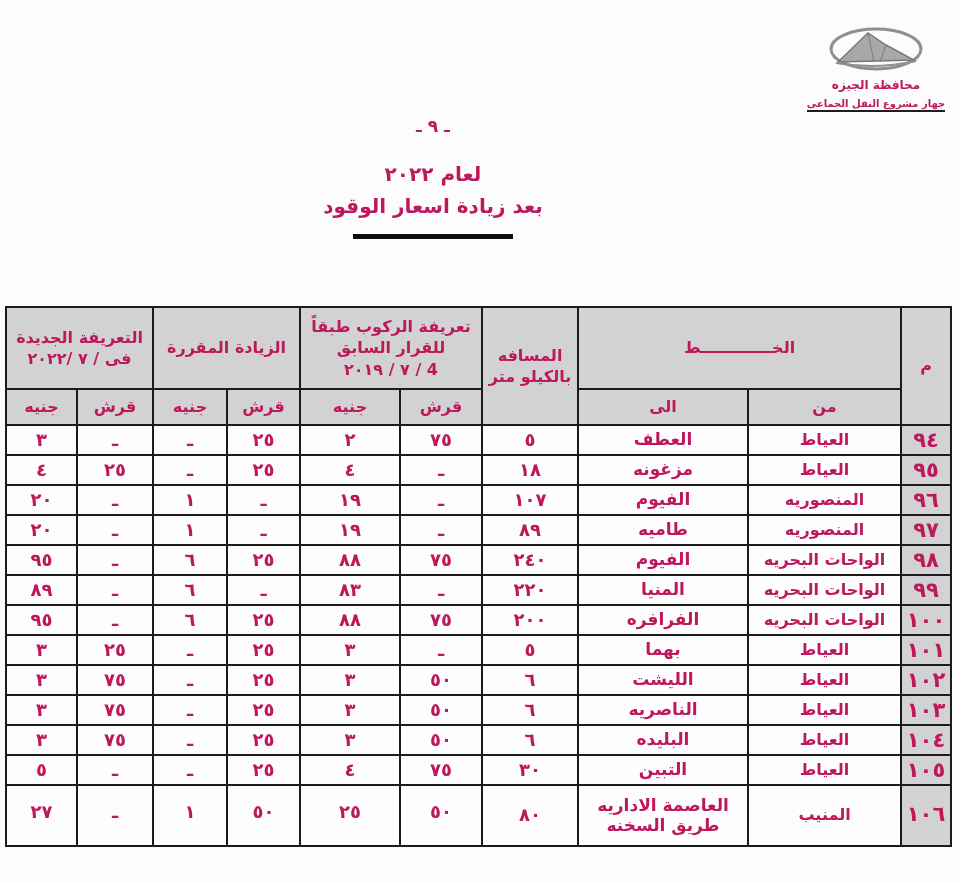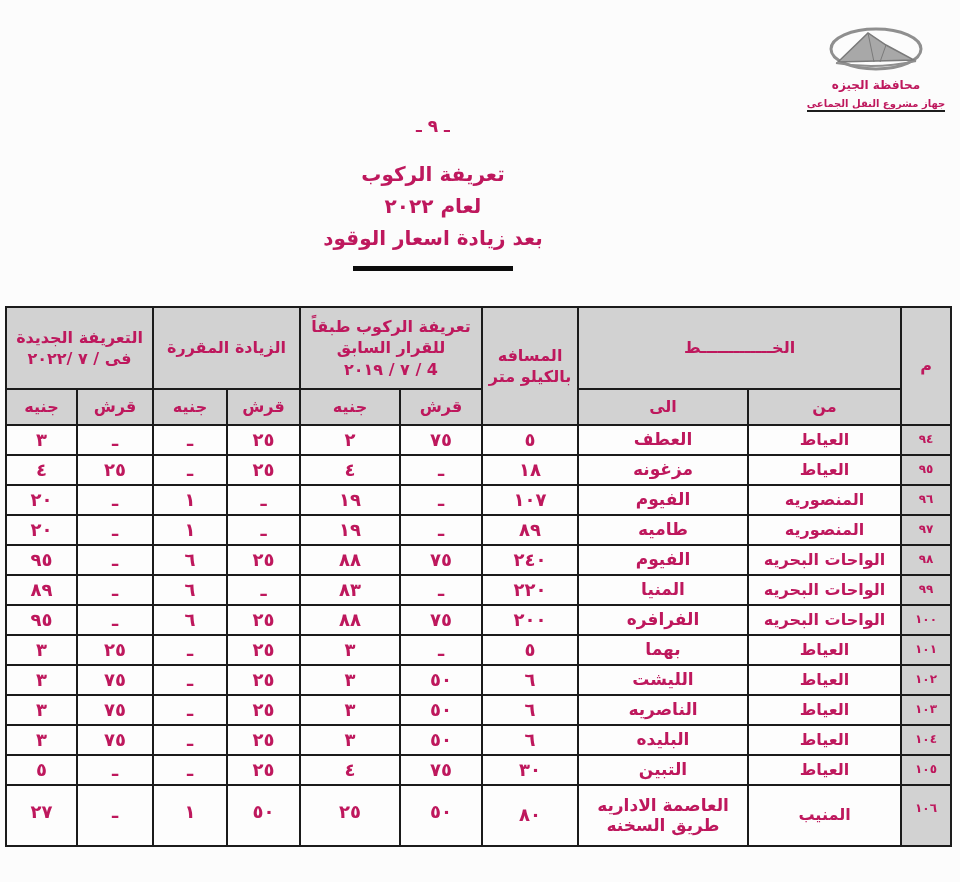--- a/index.html
+++ b/index.html
@@ -40,21 +40,21 @@
   }
   .fare th {
     background:var(--header-bg,#d2d2d2);
     font-size:16px; line-height:1.32; white-space:pre-line;
   }
   .fare thead tr.h1 { height:82px; }
   .fare thead tr.h2 { height:36px; }
   .fare tbody tr { height:30px; }
   .fare tbody tr.tall { height:61px; }
   .fare td { font-size:18px; background:#fdfdfd; line-height:1.15; }
-  .fare td.serial { background:var(--header-bg,#d2d2d2); font-size:12px; }
+  .fare td.serial { background:var(--header-bg,#d2d2d2); font-size:21px; }
   .fare td.to { white-space:pre-line; font-size:17px; }
   .fare td.from { font-size:16px; }
   .fare tbody tr.tall td { vertical-align:top; padding-top:16px; }
   .fare tbody tr.tall td.from,
   .fare tbody tr.tall td.to,
   .fare tbody tr.tall td.km { vertical-align:middle; padding-top:0; }
 </style>
 </head>
 <body>
 
@@ -66,21 +66,20 @@
       <path d="M10 40 L40 11 L58 23 L86 38 Z" fill="#a8a8a8" stroke="#7a7a7a" stroke-width="1.5"></path>
       <path d="M40 11 L46 40 M58 23 L52 40" stroke="#7a7a7a" stroke-width="1" fill="none"></path>
       <path d="M8 41 Q48 48 88 39" stroke="#8f8f8f" stroke-width="2" fill="none"></path>
     </svg>
     <div class="logo-gov">محافظة الجيزه</div>
     <div class="logo-dept">جهاز مشروع النقل الجماعى</div>
   </div>
 
   <div class="titleblock">
     <div class="pageno">ـ ٩ ـ</div>
-    <div class="tline">تعريفة الركوب</div>
     <div class="tline">لعام ٢٠٢٢</div>
     <div class="tline">بعد زيادة اسعار الوقود</div>
     <div class="underline"></div>
   </div>
 
   <table class="fare" dir="rtl">
     <colgroup>
       <col style="width:50px">
         <col style="width:153px">
         <col style="width:170px">

